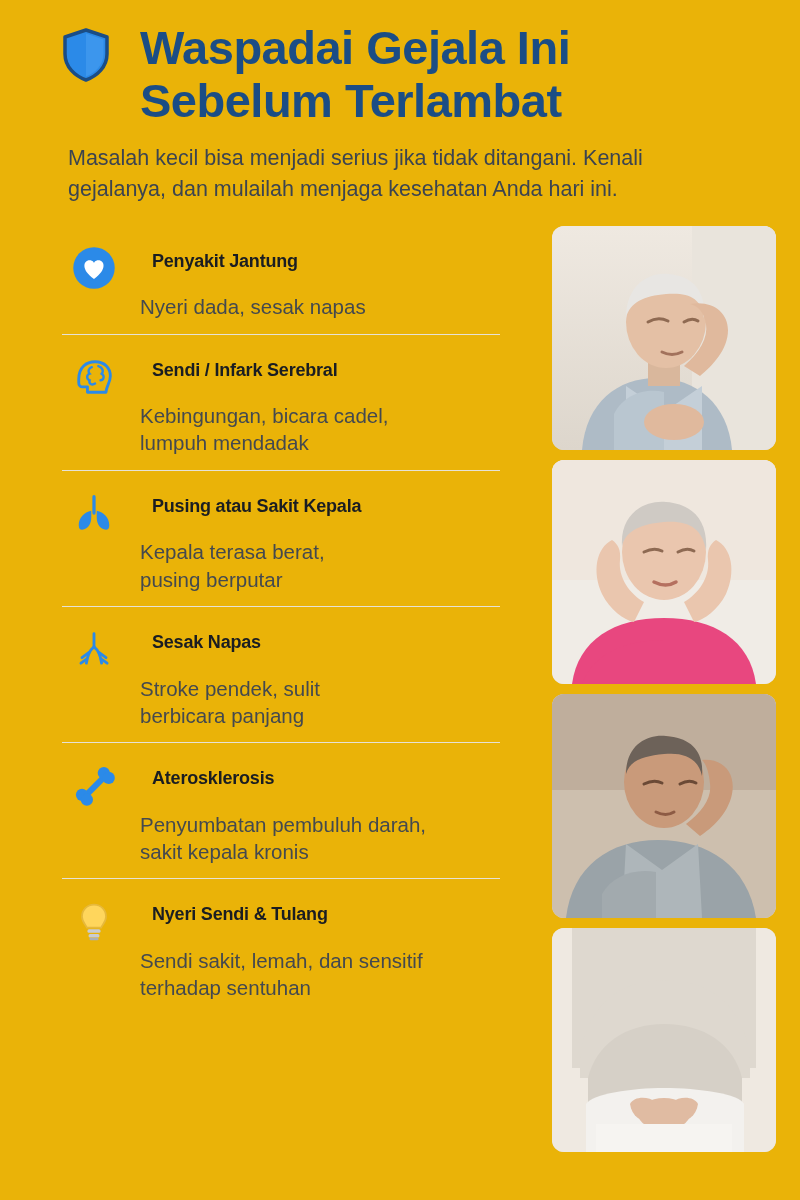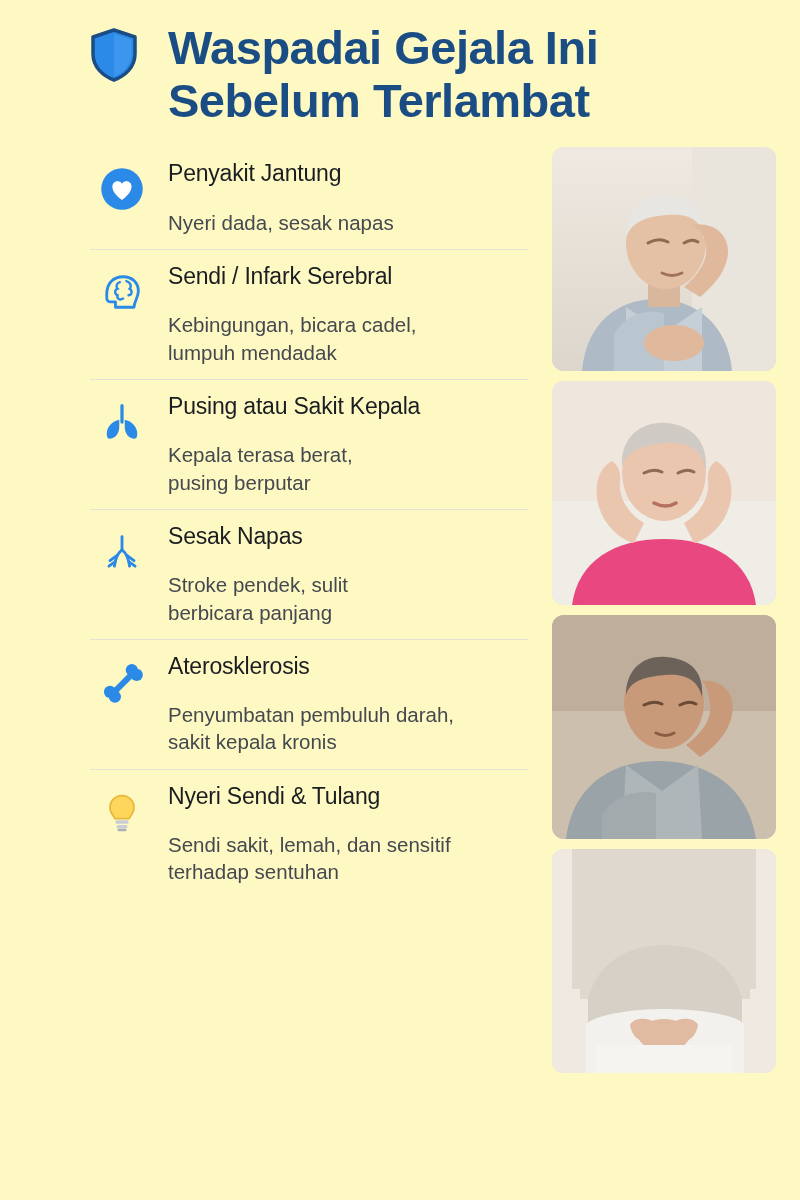--- a/index.html
+++ b/index.html
@@ -12,22 +12,21 @@
     height: 1200px;
     background: #fbf8ef;
     font-family: "Liberation Sans", sans-serif;
     overflow: hidden;
     position: relative;
   }
   .page {
     width: 800px;
     height: 1200px;
     position: relative;
-    background: #fef9c3;
-    padding-left: 28px;
+    background: #eab308;
   }
 
   
   .header {
     padding: 22px 40px 0 62px;
     position: relative;
   }
   .shield-icon {
     position: absolute;
     left: 62px;
@@ -75,23 +74,23 @@
     position: absolute;
     left: 8px;
     top: 18px;
     width: 48px;
     height: 48px;
     display: flex;
     align-items: center;
     justify-content: center;
   }
   .item-title {
-    margin: 0;
-    font-size: 23px;
-    font-weight: normal;
+    margin: 12px;
+    font-size: 18px;
+    font-weight: bold;
     color: #1a1d22;
     line-height: 1.15;
     letter-spacing: -0.2px;
   }
   .item-desc {
     margin: 22px 0 0 0;
     font-size: 20.5px;
     line-height: 1.33;
     color: #44494f;
     white-space: pre-line;
@@ -124,20 +123,21 @@
     <span class="shield-icon">
       <svg viewBox="0 0 48 54" xmlns="http://www.w3.org/2000/svg">
         <path d="M24 2 L45 9 V26 C45 39 35 48 24 52 C13 48 3 39 3 26 V9 Z" fill="#2b8ae8" stroke="#1b4d85" stroke-width="3.5" stroke-linejoin="round"></path>
         <path d="M24 5.5 L41.5 11.4 V26 C41.5 37 33 45 24 48.4 Z" fill="#4ba0f0" opacity="0.55"></path>
       </svg>
     </span>
     <h1 class="title">
       <span>Waspadai Gejala Ini</span>
       <span class="line2">Sebelum Terlambat</span>
     </h1>
+    <p class="subtitle">Masalah kecil bisa menjadi serius jika tidak ditangani. Kenali gejalanya, dan mulailah menjaga kesehatan Anda hari ini.</p>
   </div>
 
   <div class="content">
 
     <div class="list">
 
       <div class="item">
         <span class="ico">
           <svg viewBox="0 0 44 44" xmlns="http://www.w3.org/2000/svg">
             <circle cx="22" cy="22" r="19" fill="#2b8ae8"></circle>

